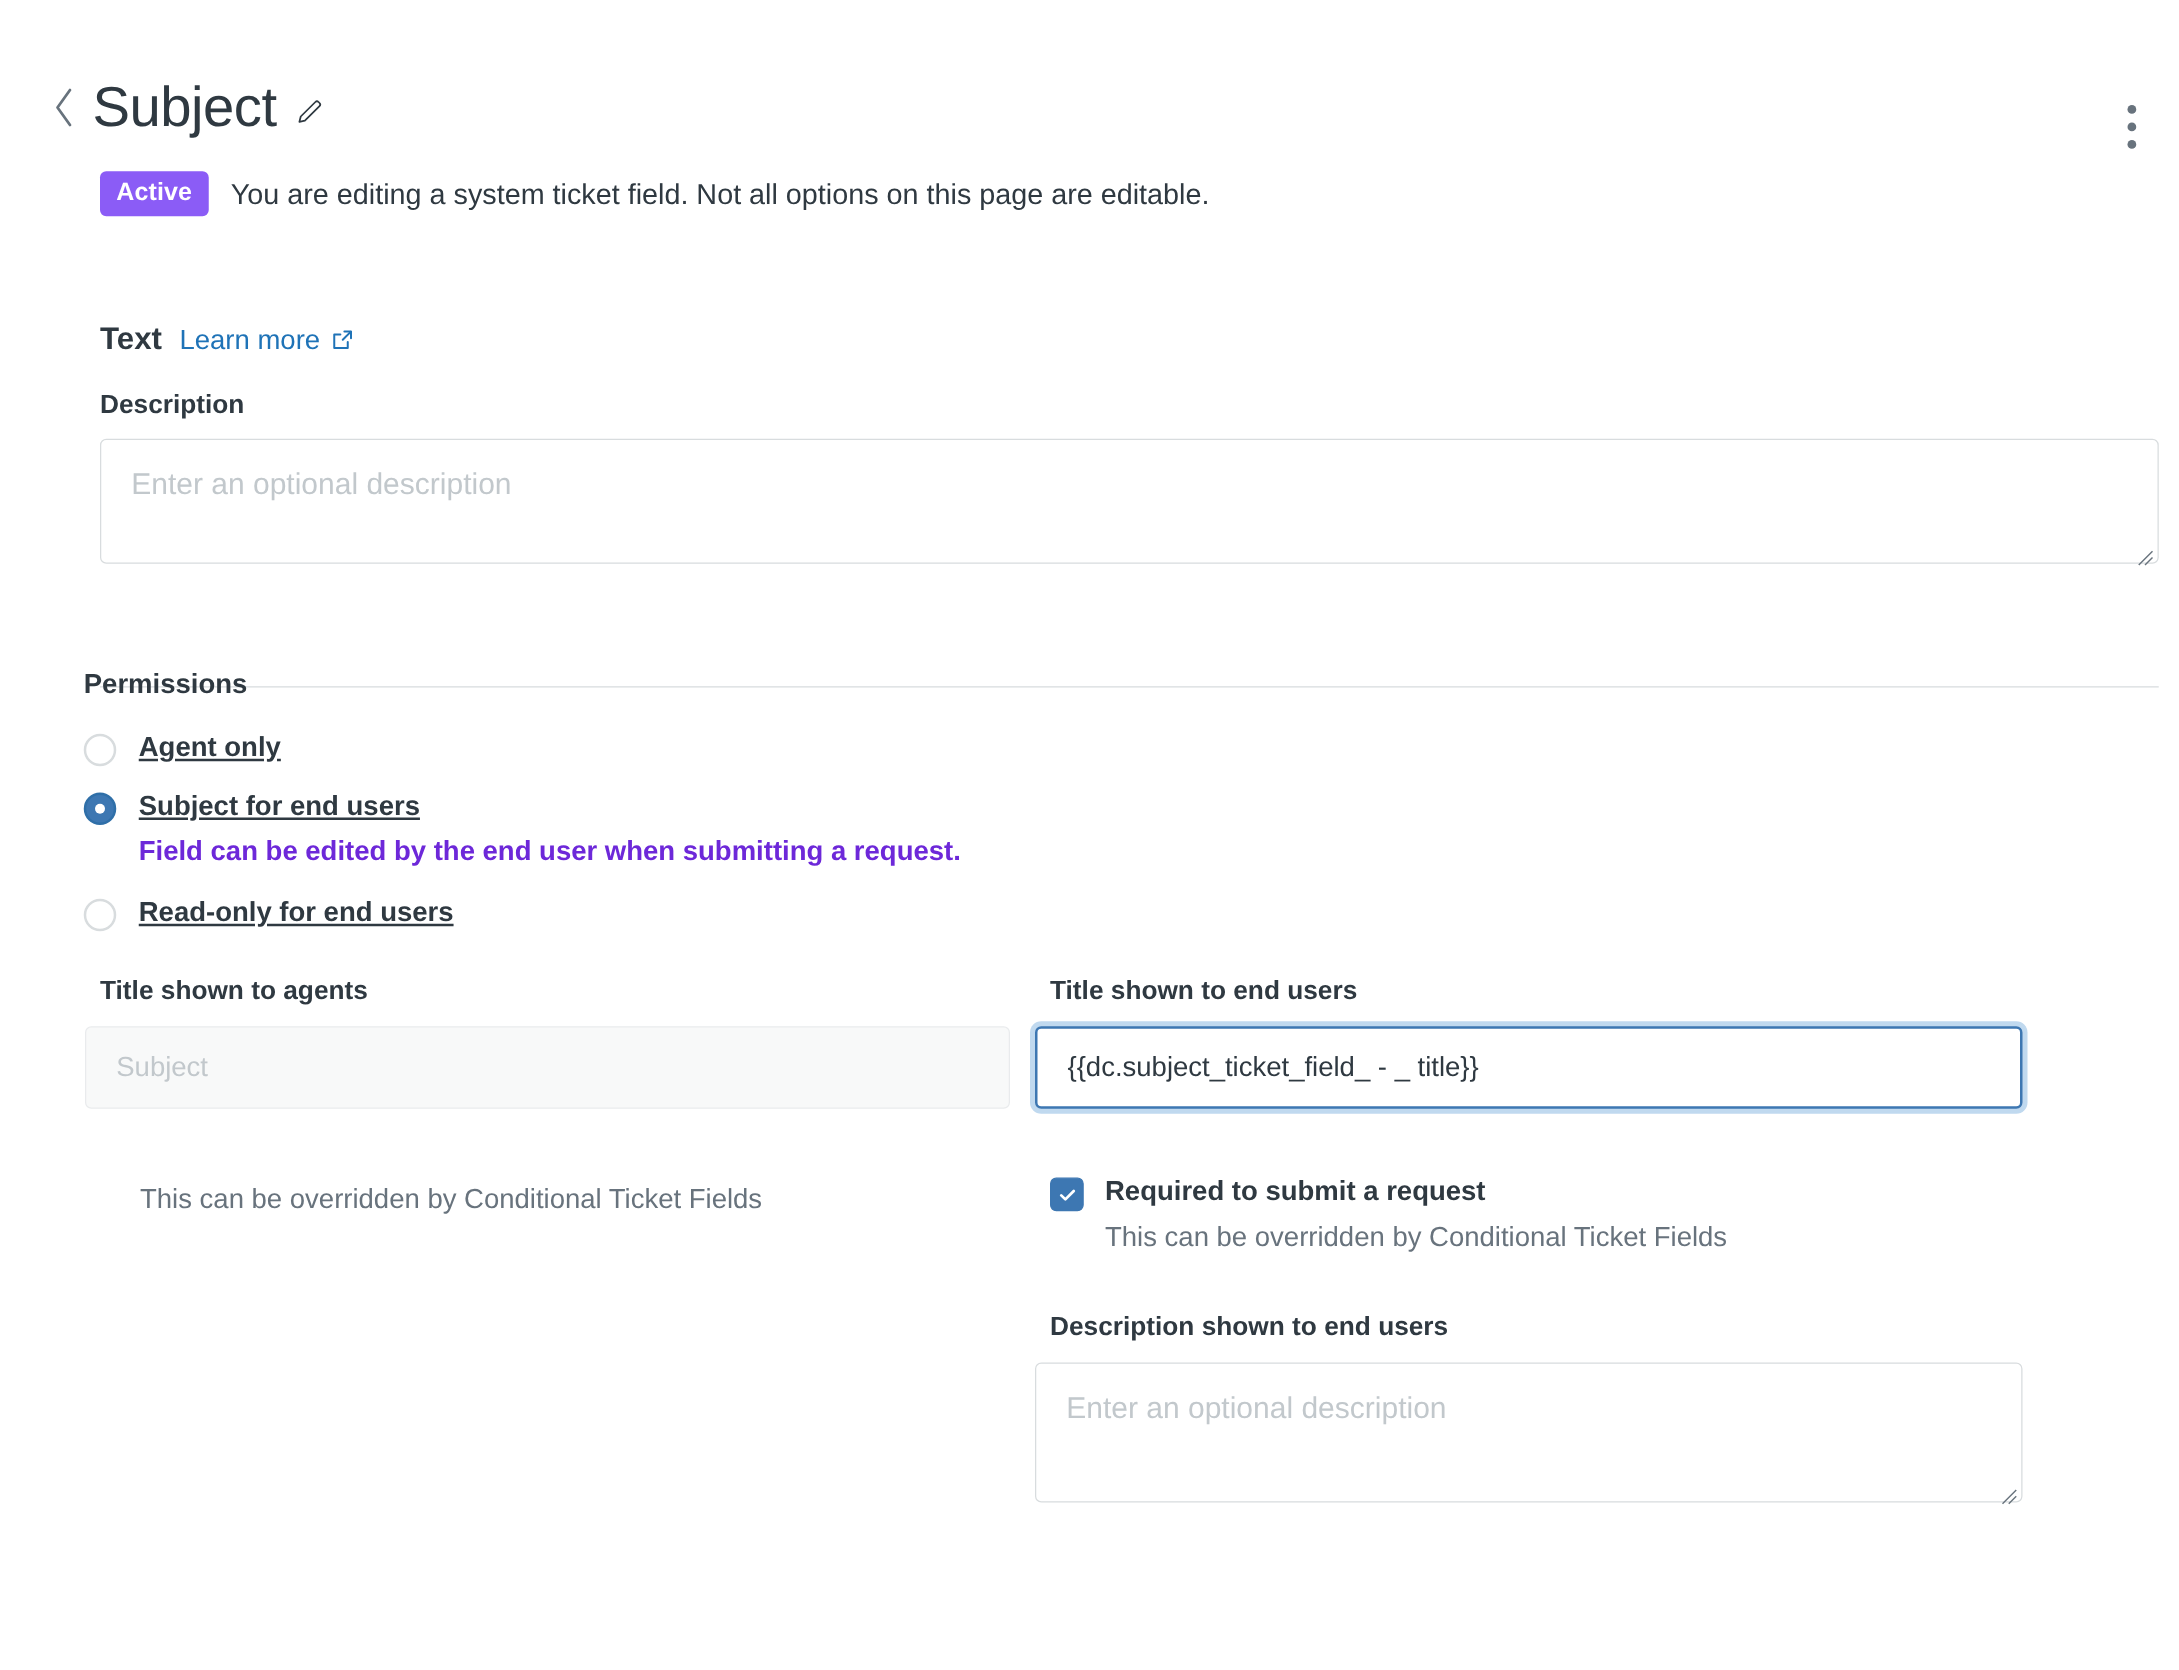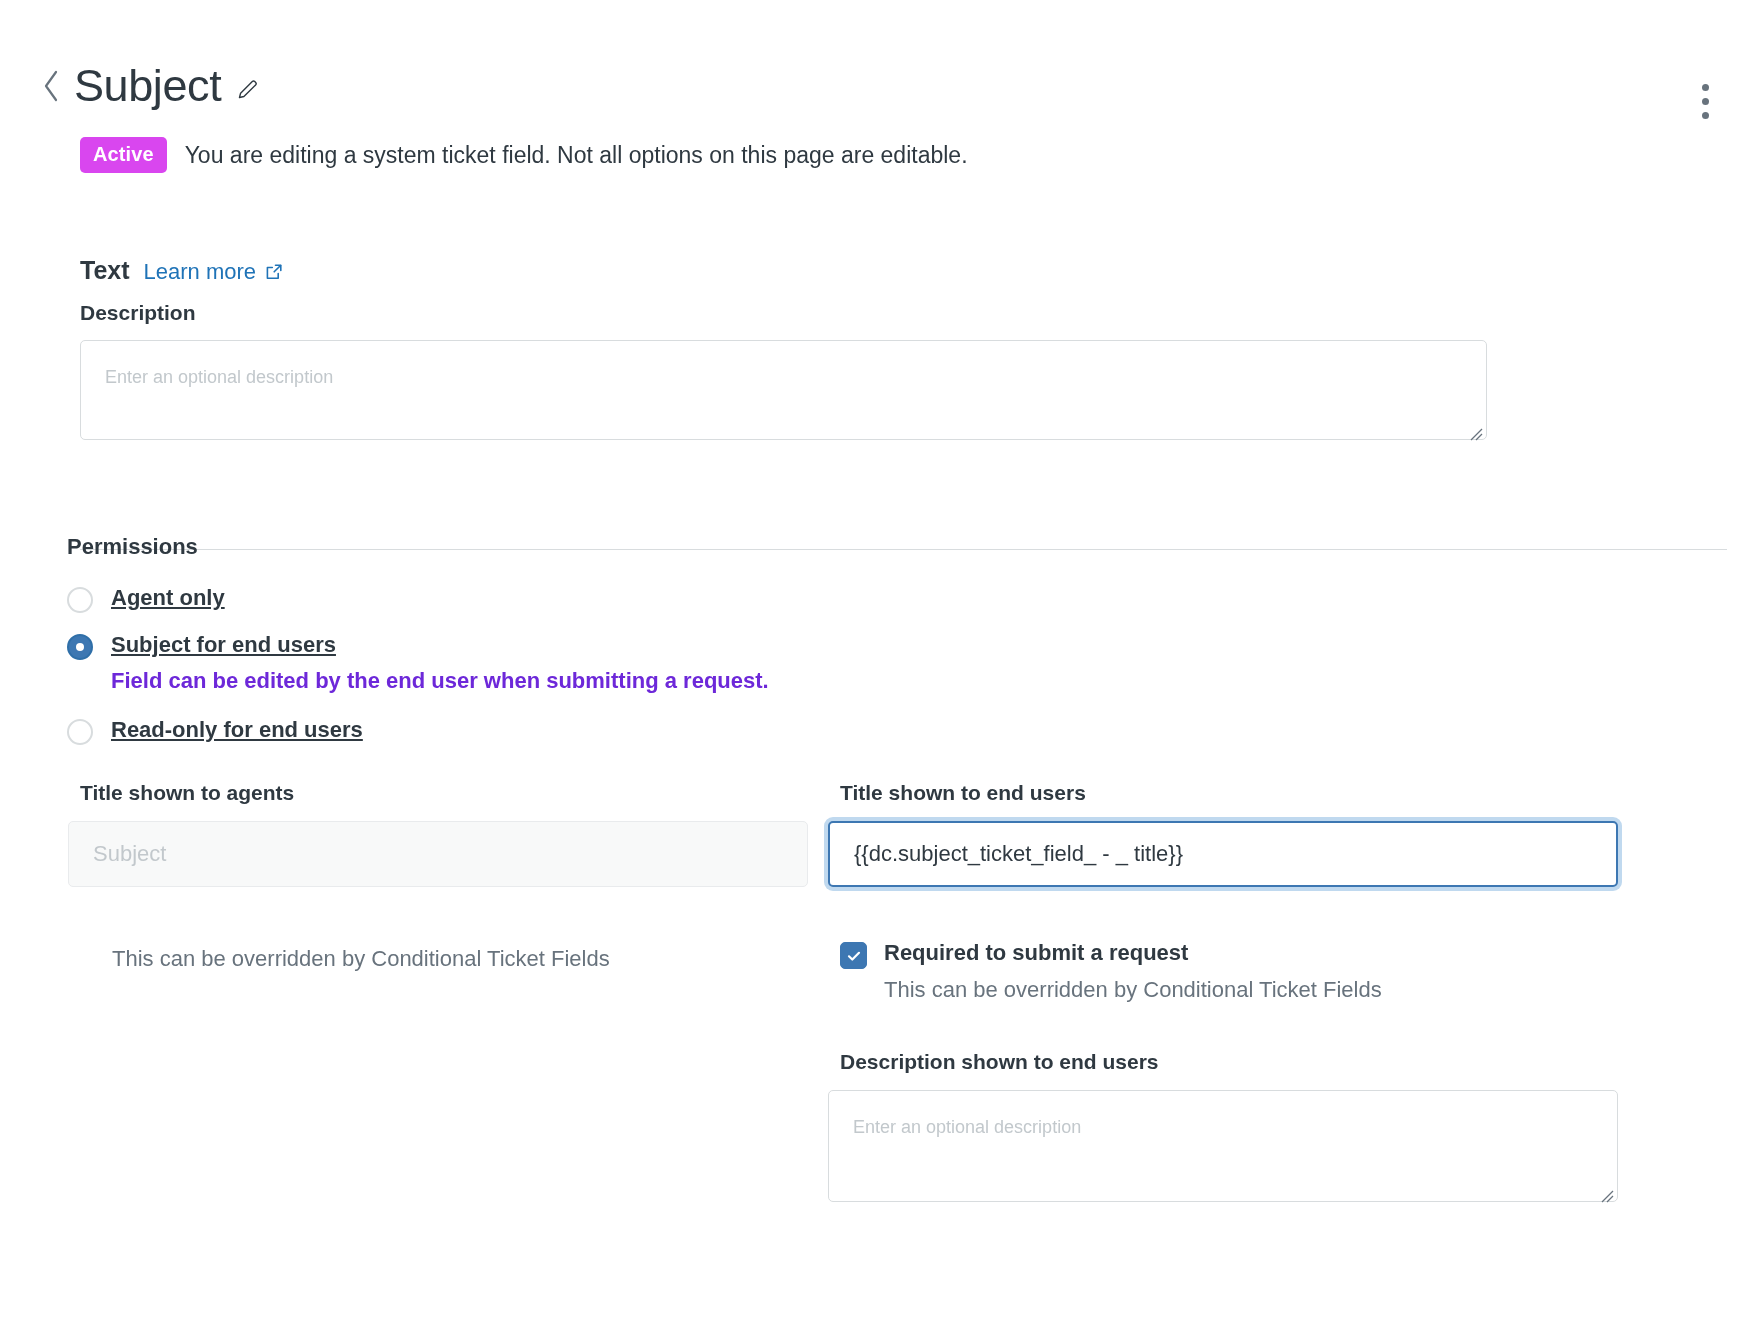--- a/index.html
+++ b/index.html
@@ -94,21 +94,21 @@
   
   .status-row {
     position: absolute;
     top: 137px;
     left: 80px;
     display: flex;
     align-items: center;
     gap: 18px;
   }
   .status-badge {
-    background: #d946ef;
+    background: #8b5cf6;
     color: #ffffff;
     font-size: 20px;
     font-weight: 700;
     line-height: 20px;
     padding: 7px 13px 9px 13px;
     border-radius: 5px;
     letter-spacing: 0.1px;
   }
   .status-text {
     font-size: 23px;
@@ -154,35 +154,35 @@
   .field-label {
     font-size: 21px;
     font-weight: 700;
     color: #2f3941;
     line-height: 28px;
   }
 
   
   .desc-block {
     position: absolute;
-    top: 299px;
+    top: 310px;
     left: 80px;
-    width: 1407px;
+    width: 1647px;
   }
   .desc-block .field-label { margin-bottom: 13px; }
 
   .textarea-box {
     width: 100%;
     height: 100px;
     border: 1px solid #d8dcde;
     border-radius: 5px;
     background: #ffffff;
     position: relative;
     font-family: "Liberation Sans", sans-serif;
-    font-size: 18px;
+    font-size: 24px;
     color: #c2c8cc;
     padding: 22px 24px;
     line-height: 28px;
     resize: none;
     outline: none;
   }
   .textarea-box::placeholder { color: #c2c8cc; }
   .resize-grip {
     position: absolute;
     right: 4px;

